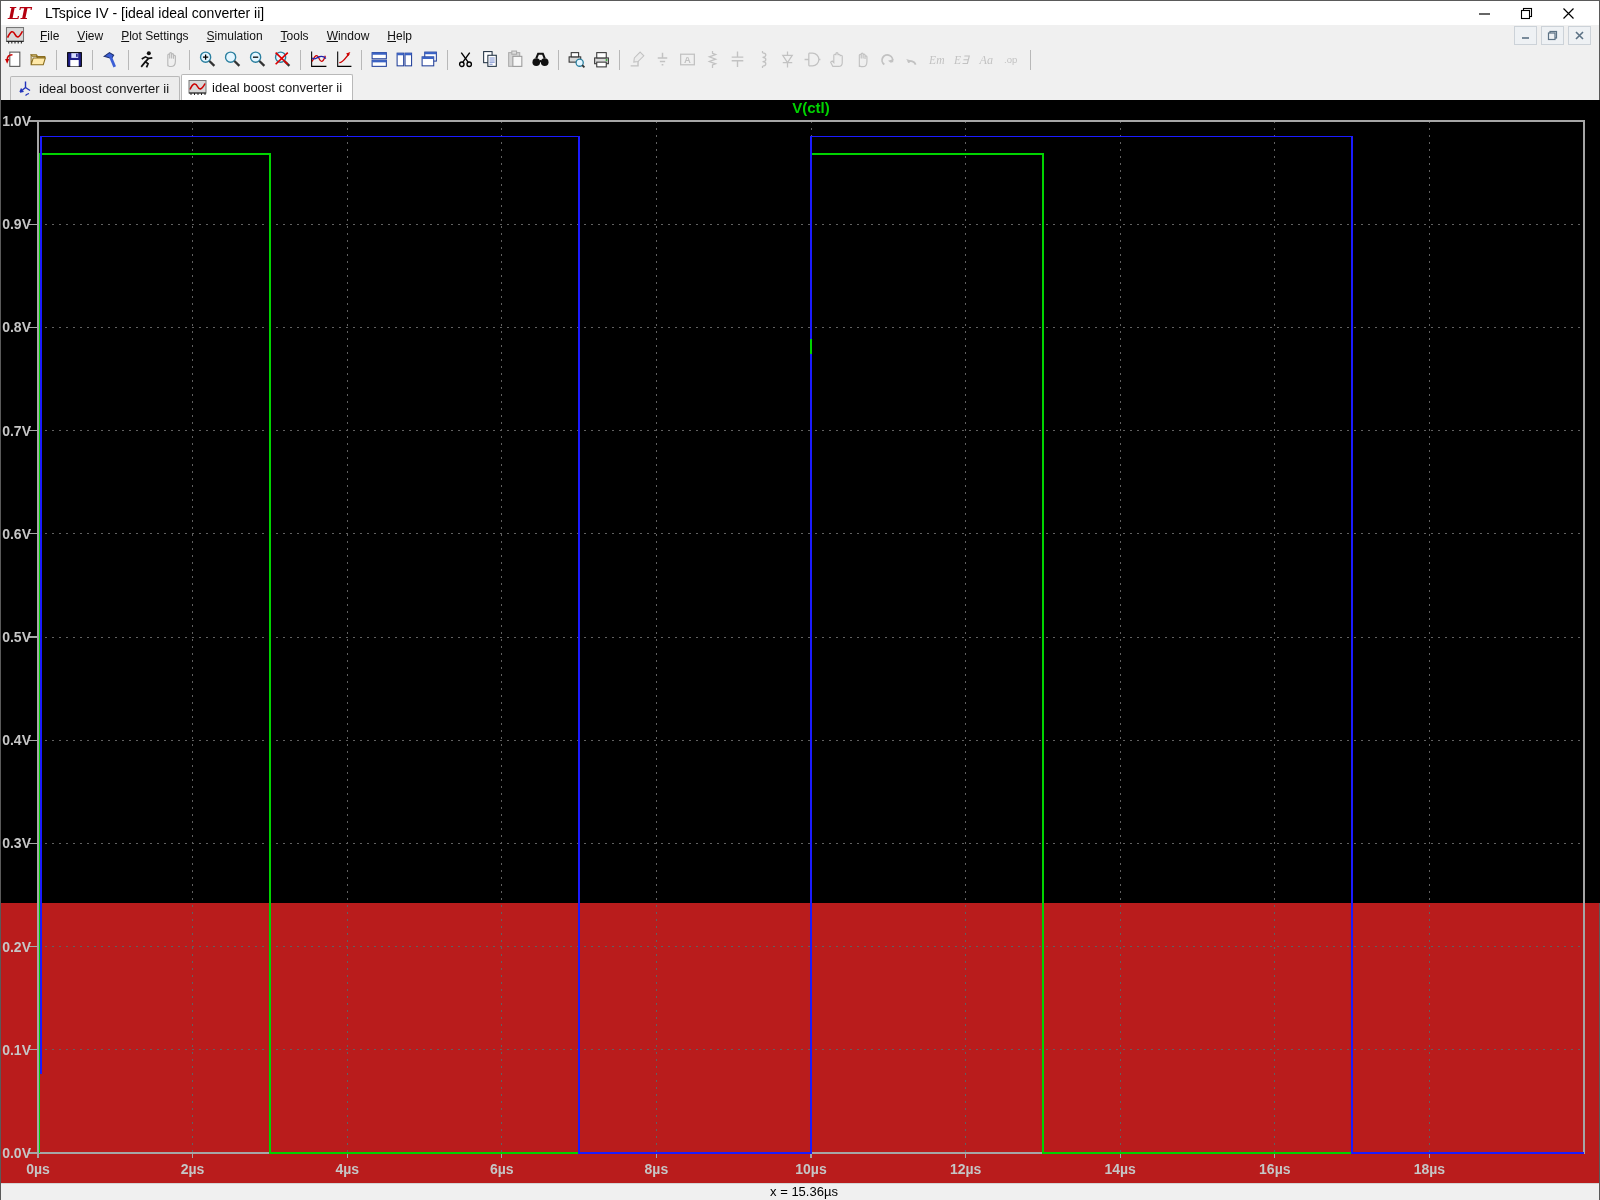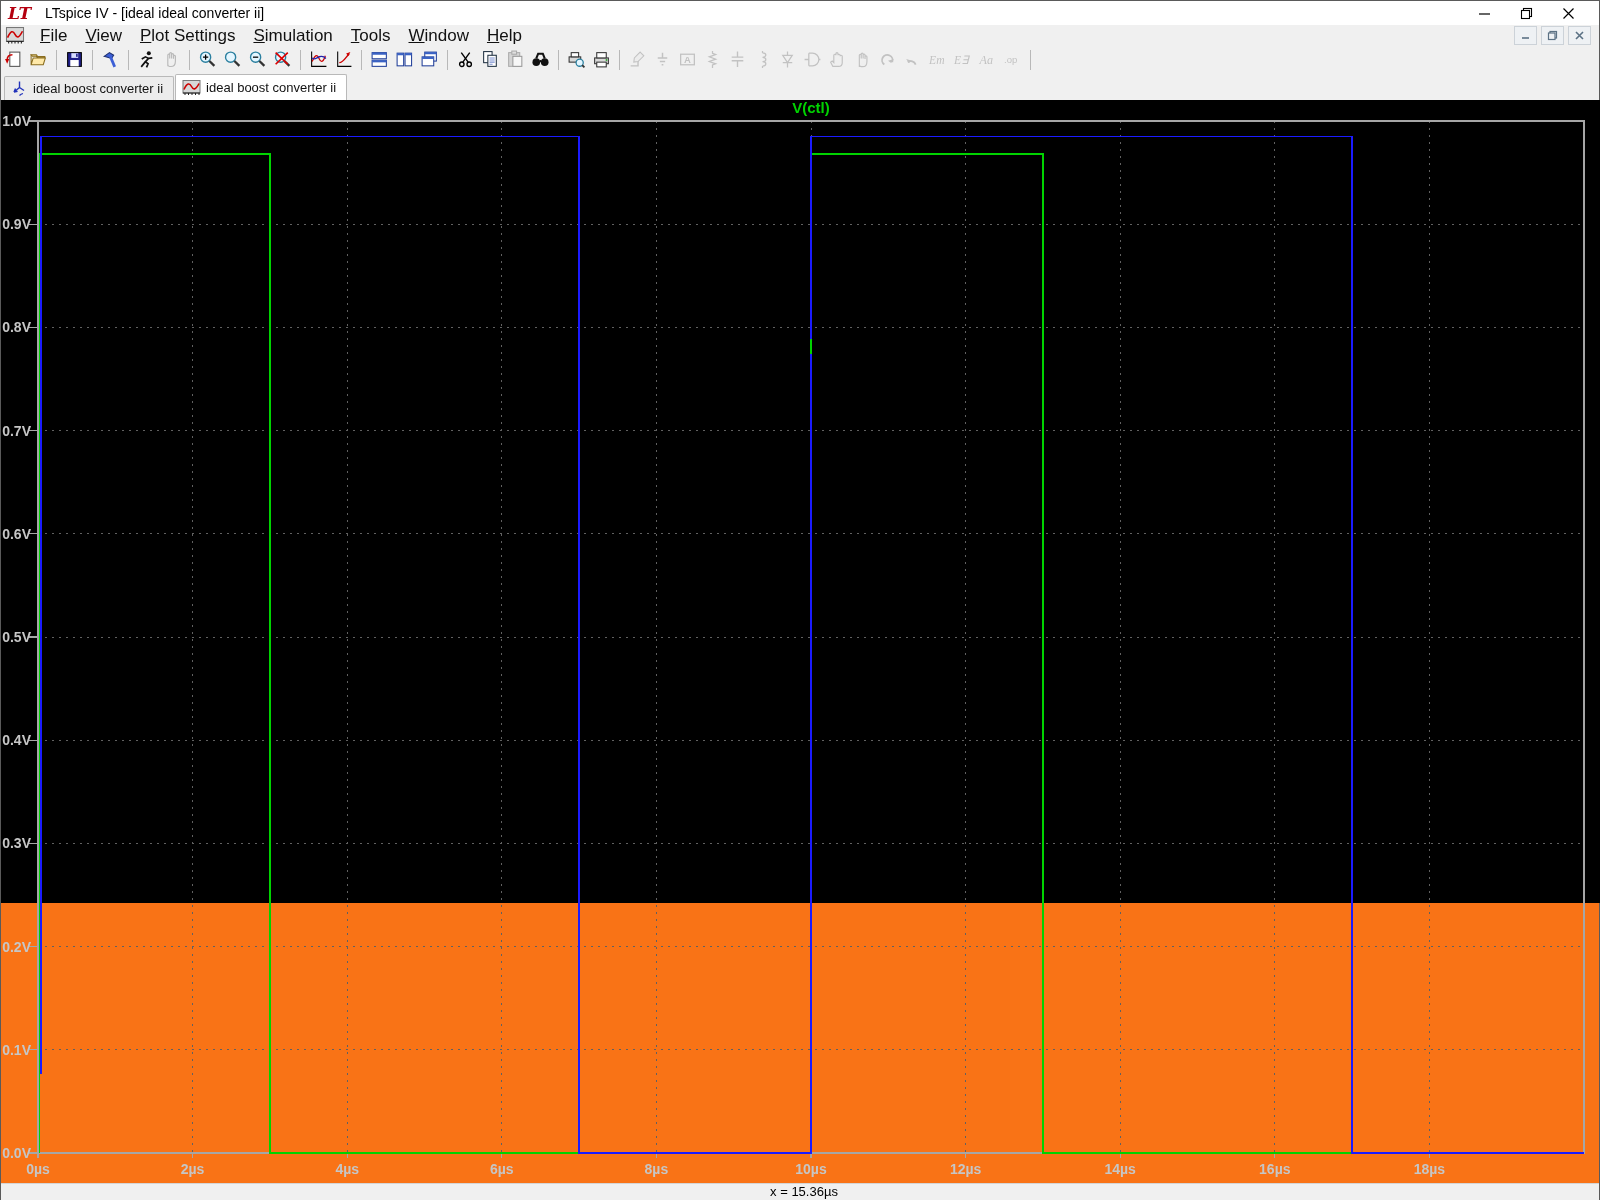--- a/index.html
+++ b/index.html
@@ -1,37 +1,37 @@
 <!DOCTYPE html>
 <html><head>
 <meta charset="utf-8">
 <style>
   html,body{margin:0;padding:0;width:1600px;height:1200px;overflow:hidden;
     font-family:"Liberation Sans","DejaVu Sans",sans-serif;background:#000;}
-  #app{position:relative;width:1600px;height:1200px;background:#f97316;box-sizing:border-box;border:1px solid #5a5a5a;}
+  #app{position:relative;width:1600px;height:1200px;background:#b91c1c;box-sizing:border-box;border:1px solid #5a5a5a;}
   
   #titlebar{position:absolute;left:0;top:0;width:100%;height:24px;background:#ffffff;display:flex;align-items:center;}
   #titlebar .logo{width:30px;height:20px;margin-left:6px;flex:0 0 auto;}
   #titlebar .title{font-size:14px;color:#000;margin-left:8px;flex:1 1 auto;white-space:nowrap;}
   .winbtns{display:flex;align-items:center;gap:8px;margin-right:14px;}
   .winbtn{width:34px;height:20px;display:flex;align-items:center;justify-content:center;}
   
   #menubar{position:absolute;left:0;top:24px;width:100%;height:21px;background:#f0f0f0;display:flex;align-items:center;border-bottom:1px solid #e3e3e3;}
   #menubar .mdiicon{width:20px;height:17px;margin:0 6px 0 4px;}
-  .menuitem{font-size:17px;color:#111;padding:9px 9px;cursor:default;}
+  .menuitem{font-size:12px;color:#111;padding:9px 9px;cursor:default;}
   .menuitem u{text-decoration:underline;}
   .mdibtns{margin-left:auto;display:flex;gap:4px;margin-right:8px;}
   .mdibtn{width:21px;height:17px;background:#eef1f4;border:1px solid #ccd2d8;display:flex;align-items:center;justify-content:center;}
   
   #toolbar{position:absolute;left:0;top:45px;width:100%;height:27px;background:#f0f0f0;display:flex;align-items:center;border-bottom:1px solid #dcdcdc;}
   .tbtn{width:23px;height:23px;display:flex;align-items:center;justify-content:center;margin:0 1px;}
   .tbtn.disabled{filter:grayscale(1) opacity(.45);}
   .tsep{width:1px;height:20px;background:#b8b8b8;margin:0 5px;}
   
-  #tabbar{position:absolute;left:0;top:72px;width:100%;height:27px;background:#f0f0f0;display:flex;align-items:flex-end;padding-left:3px;box-sizing:border-box;}
+  #tabbar{position:absolute;left:0;top:72px;width:100%;height:27px;background:#f0f0f0;display:flex;align-items:flex-end;padding-left:9px;box-sizing:border-box;}
   .tab{height:23px;display:flex;align-items:center;gap:5px;padding:0 10px 0 6px;font-size:13px;color:#111;
        background:#ececec;border:1px solid #b9b9b9;border-bottom:none;border-radius:2px 2px 0 0;margin-right:1px;}
   .tab.active{background:#ffffff;height:25px;position:relative;z-index:2;}
   .tab svg{flex:0 0 auto;}
   
   #plot{position:absolute;left:0;top:99px;width:1600px;height:803px;background:#000;}
   #plot svg{display:block;}
   svg text.axis{font:700 14px "Liberation Sans","DejaVu Sans",sans-serif;fill:#c6c6c6;}
   svg text.legend{font:700 15px "Liberation Sans","DejaVu Sans",sans-serif;}
   

